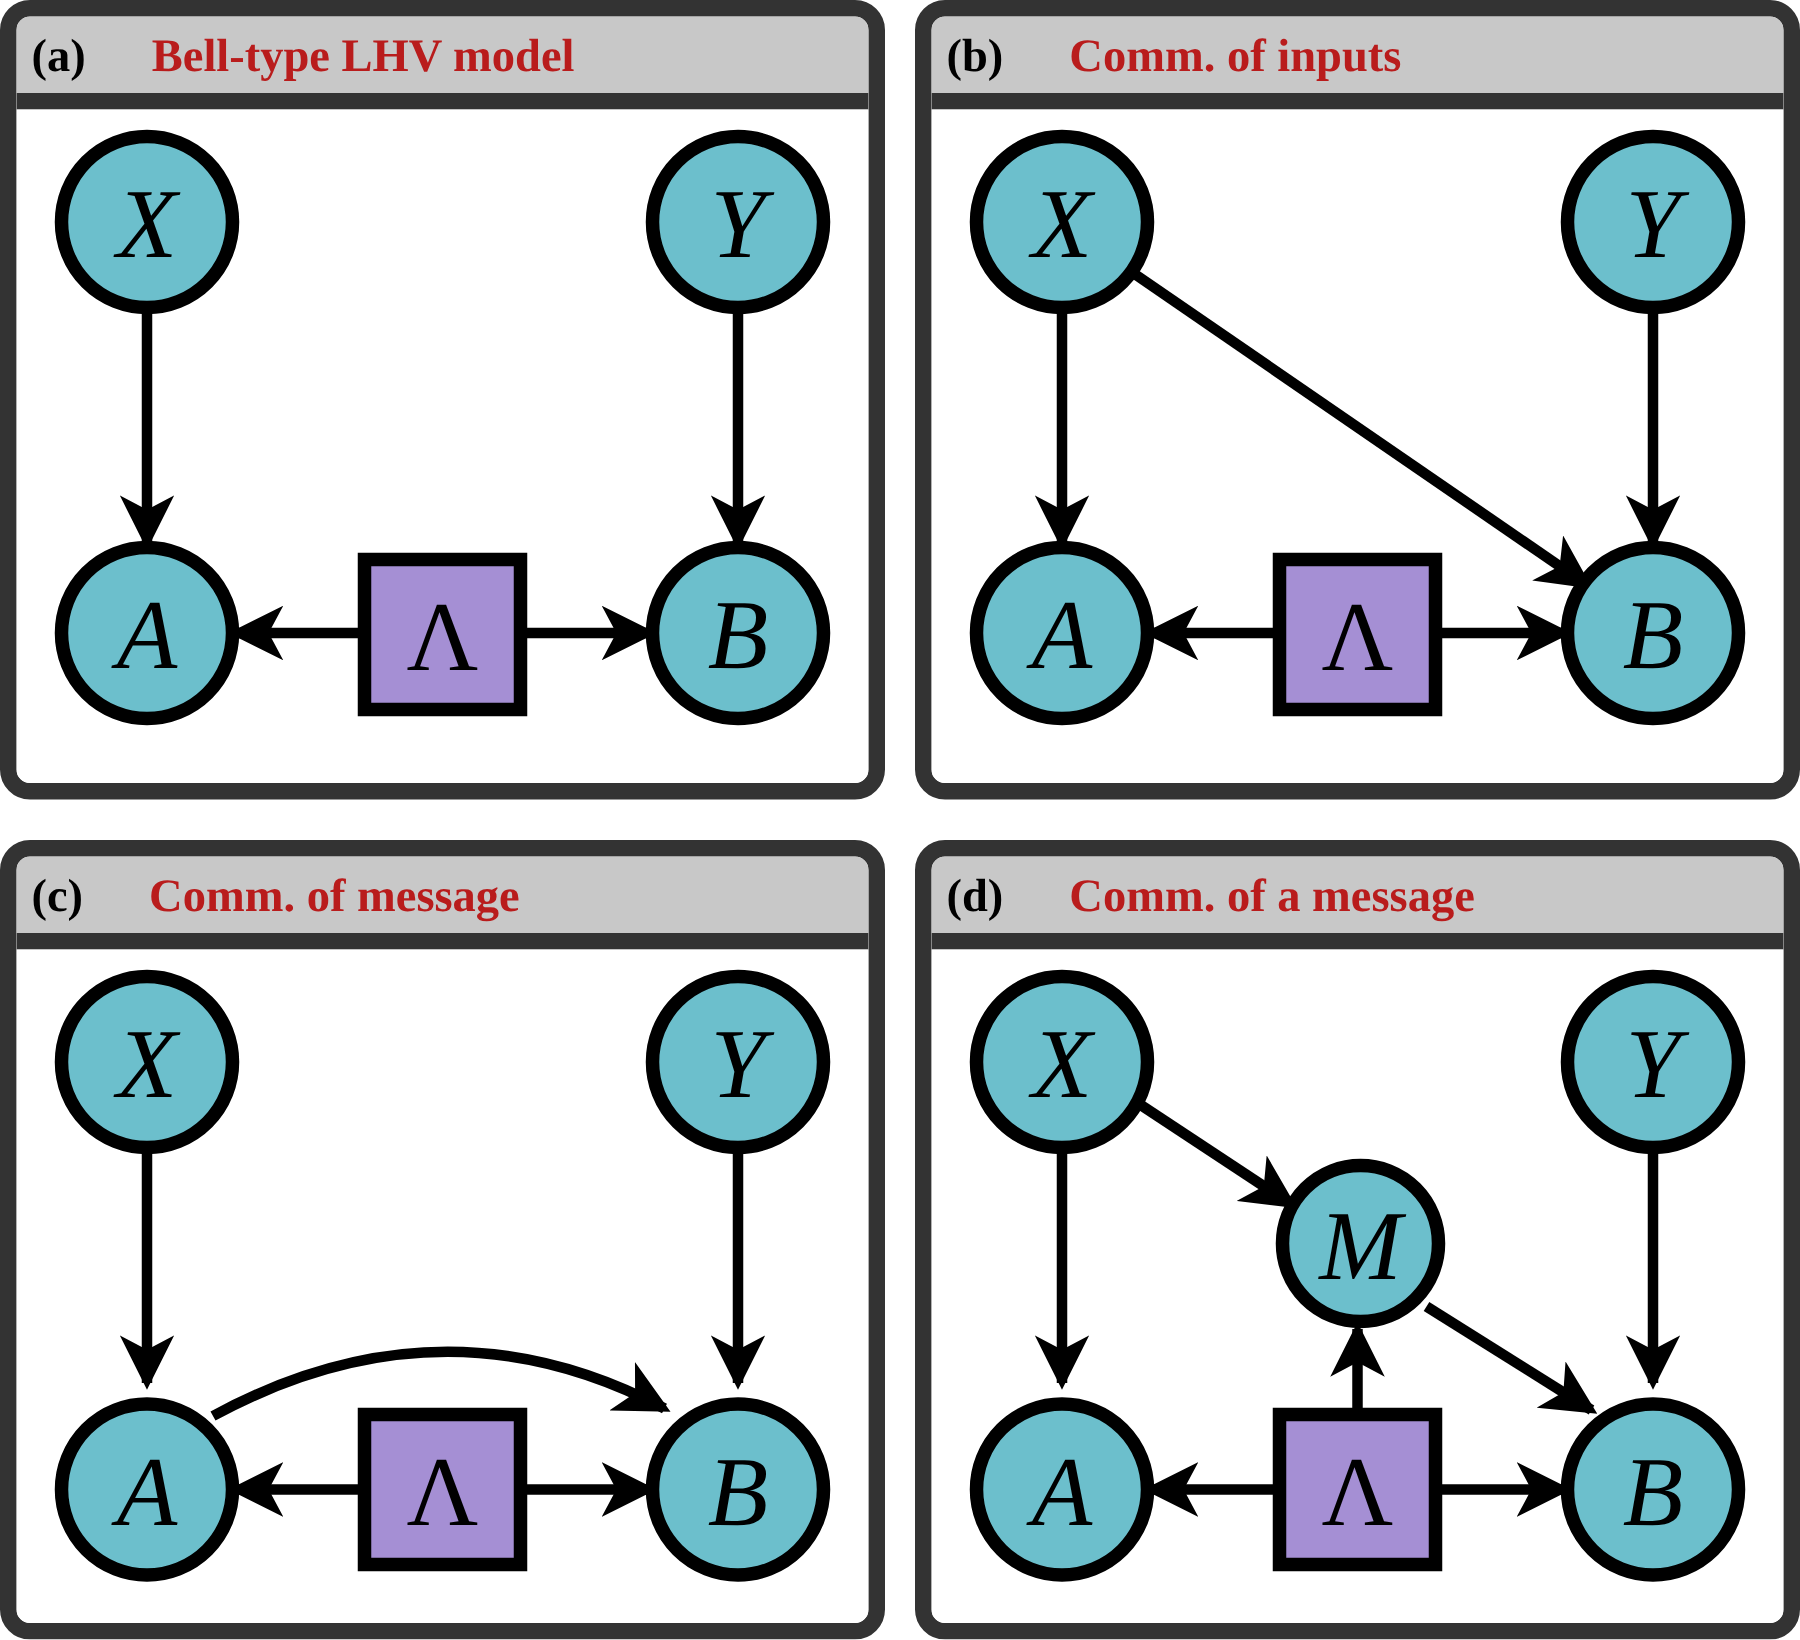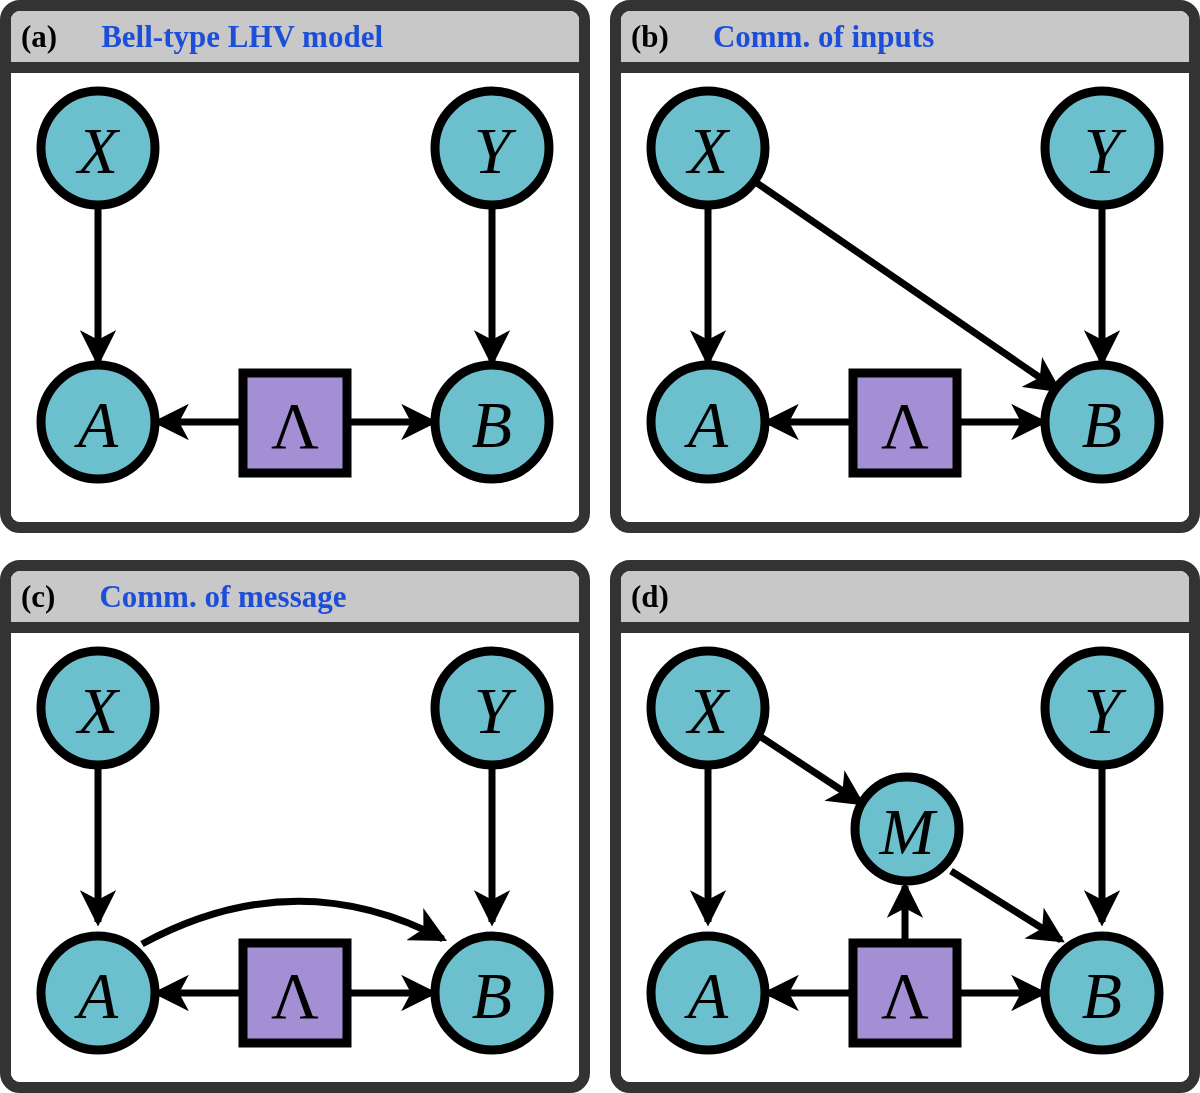--- a/index.html
+++ b/index.html
@@ -53,21 +53,21 @@
     font-weight: bold;
     font-size: 31px;
     color: #000000;
     line-height: 1;
     white-space: nowrap;
   }
 
   .panel-title {
     font-weight: bold;
     font-size: 31px;
-    color: #1d4ed8;
+    color: #b91c1c;
     line-height: 1;
     white-space: nowrap;
     margin-left: 44px;
   }
 
   .panel-body {
     position: relative;
     flex: 1 1 auto;
     background: #ffffff;
   }
@@ -227,20 +227,21 @@
           <circle cx="481" cy="360" r="57" fill="#6cbfcc" stroke="#000000" stroke-width="9"></circle>
           <text class="node-label" x="481" y="362">B</text>
         </g>
       </svg>
     </div>
   </div>
 
   <div class="panel">
     <div class="panel-header">
       <span class="panel-tag">(d)</span>
+      <span class="panel-title">Comm. of a message</span>
     </div>
     <div class="panel-body">
       <svg viewBox="0 0 568 449" preserveAspectRatio="xMidYMid meet">
         <defs>
           <marker id="ah-d" viewBox="0 0 12 12" refX="10.5" refY="6" markerWidth="5.2" markerHeight="5.2" orient="auto-start-reverse">
             <path d="M 0 0 L 12 6 L 0 12 L 3.2 6 z" fill="#000000"></path>
           </marker>
         </defs>
 
         <line x1="87" y1="134" x2="87" y2="289" stroke="#000000" stroke-width="7" marker-end="url(#ah-d)"></line>

